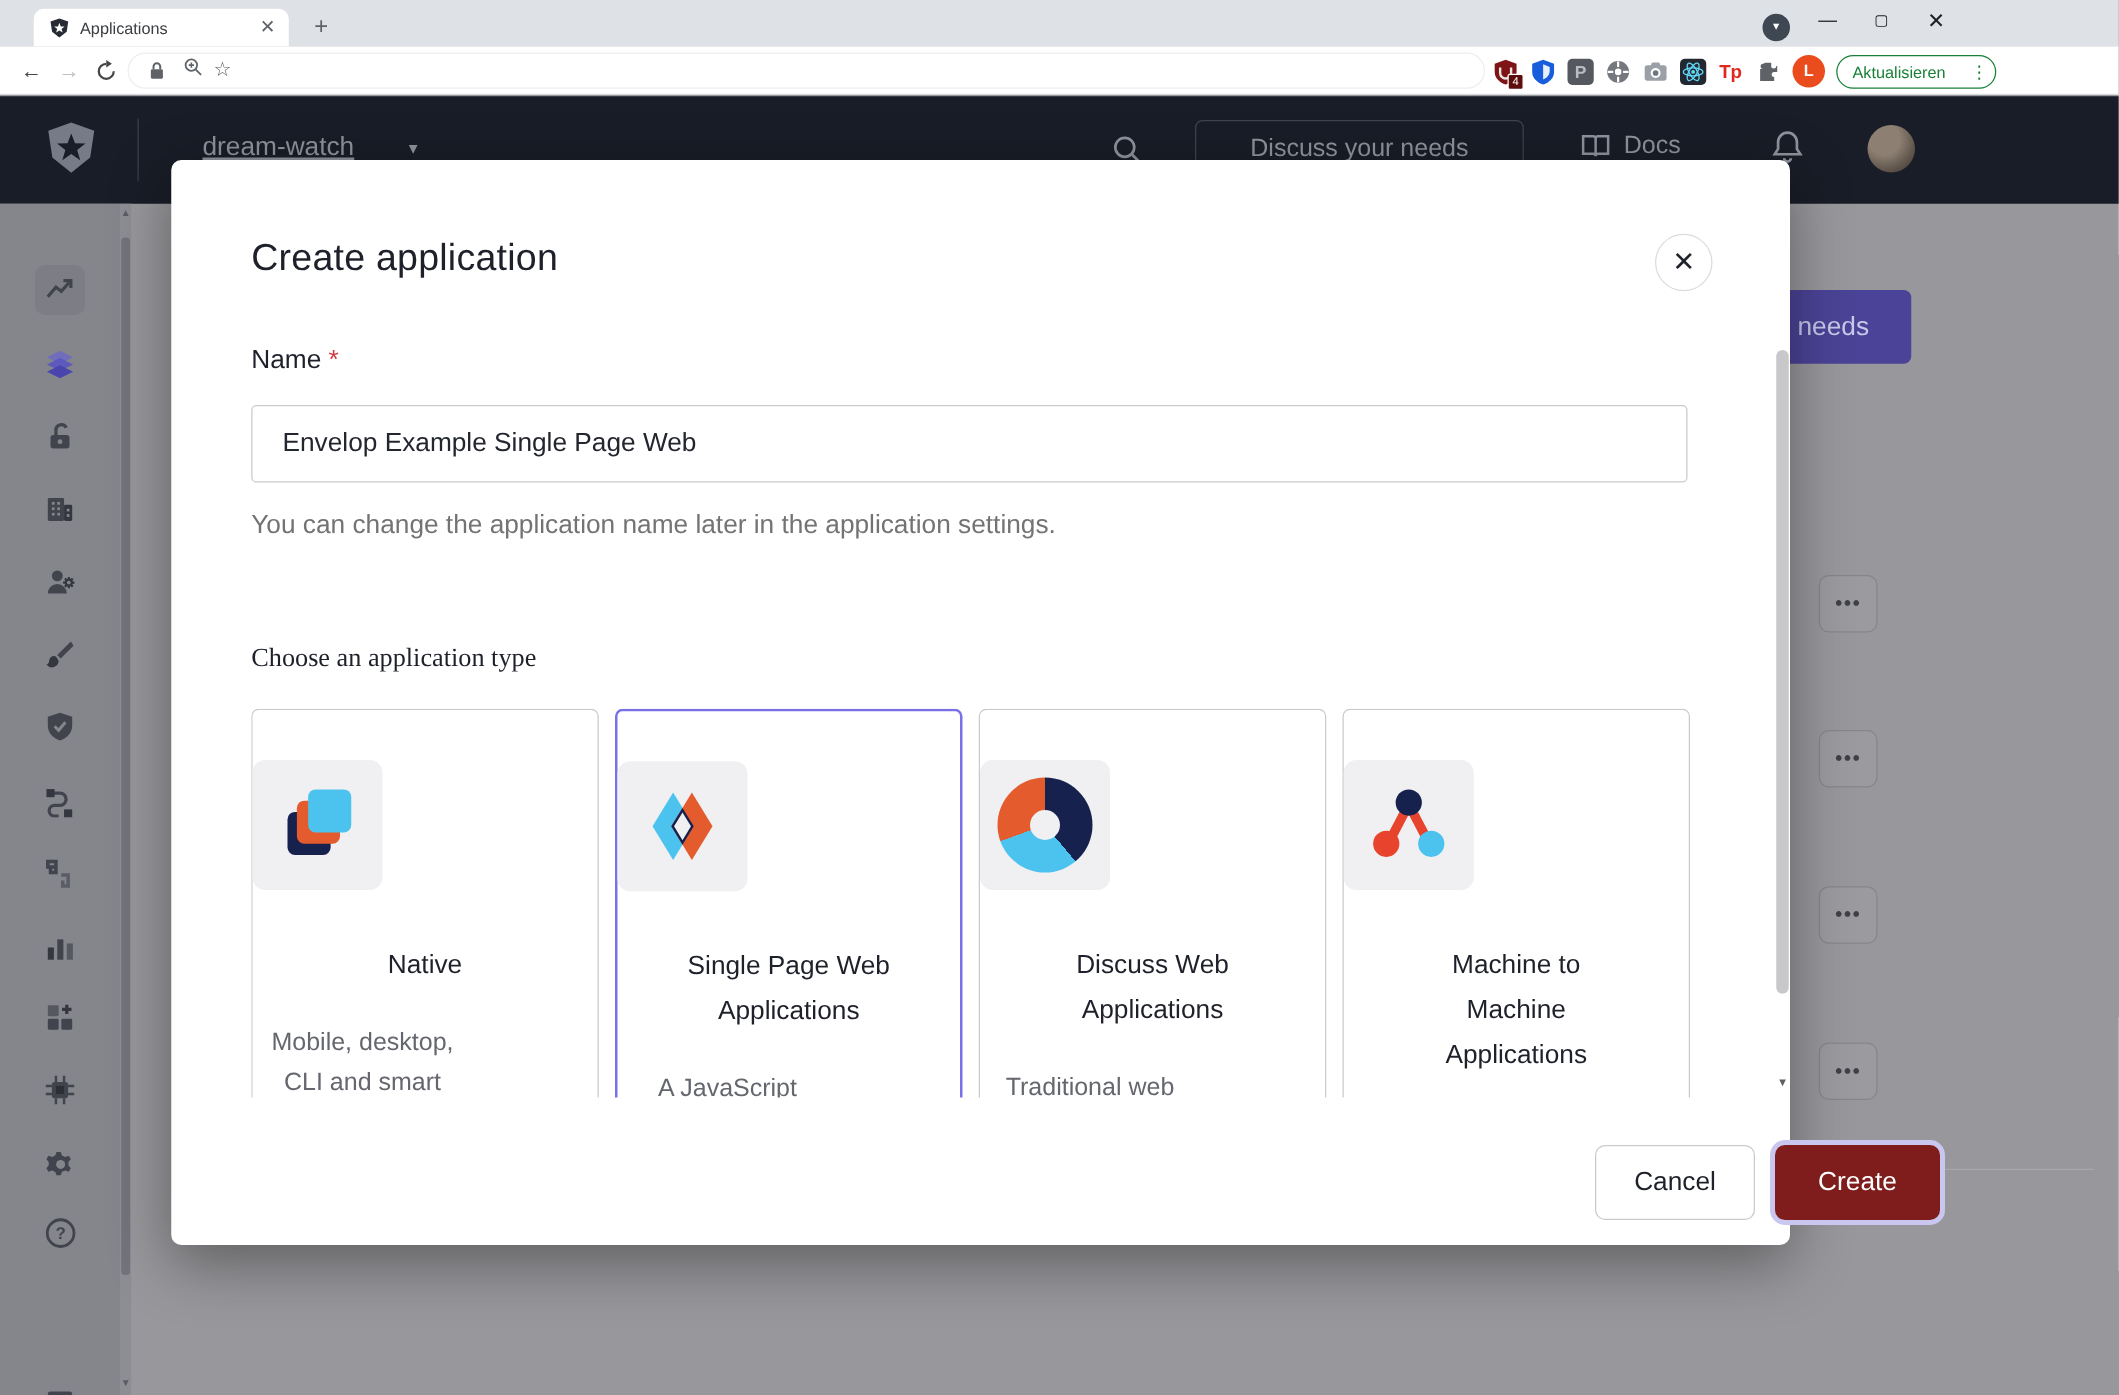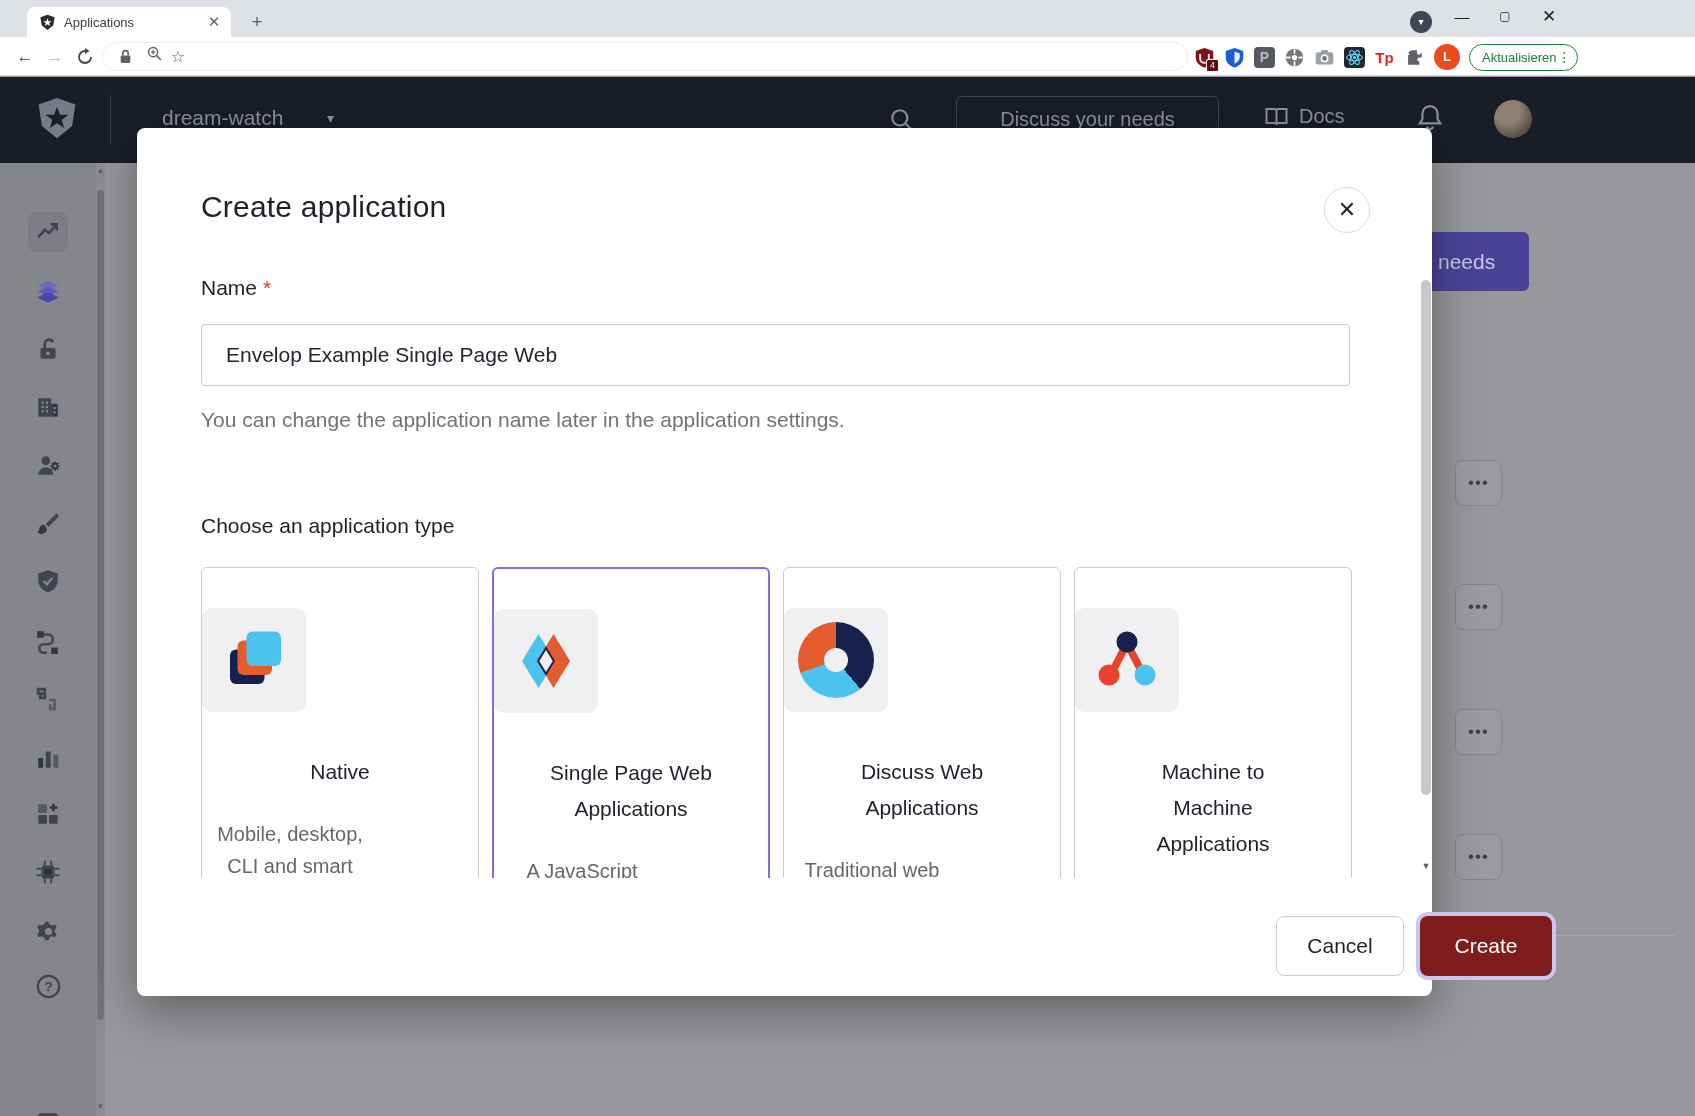--- a/index.html
+++ b/index.html
@@ -33,28 +33,28 @@
   #url-text{font-size:14px;color:#202124;flex:1;white-space:nowrap;overflow:hidden;}
   #urlbar .bar-ico{width:24px;height:24px;text-align:center;line-height:24px;color:#5f6368;font-size:16px;}
   #ext-row{left:1194px;top:42px;height:30px;display:flex;align-items:center;gap:9px;}
   .ext{width:21px;height:21px;position:relative;flex:0 0 auto;}
   .ext .sq{position:absolute;inset:0;border-radius:4px;}
   .badge4{position:absolute;right:-4px;bottom:-4px;background:#5e0d0d;color:#fff;font-size:9px;
        padding:0 3px;border-radius:2px;border:1px solid #fff;line-height:11px;}
   #ext-avatar{width:26px;height:26px;border-radius:50%;background:#ea4c1d;color:#fff;font-size:13px;font-weight:bold;
        text-align:center;line-height:26px;flex:0 0 auto;}
   #update-pill{height:27px;border:1.5px solid #188038;border-radius:14px;color:#188038;font-size:13px;
-       display:flex;align-items:center;gap:1px;padding:0 6px 0 12px;box-sizing:border-box;flex:0 0 auto;}
+       display:flex;align-items:center;gap:20px;padding:0 6px 0 12px;box-sizing:border-box;flex:0 0 auto;}
   #update-pill .kebab{font-size:14px;letter-spacing:0;}
 
   
   #app-header{left:0;top:77px;width:1695px;height:86px;background:#191d27;}
   #a0-logo{left:36px;top:96px;}
   #hdr-divider{left:110px;top:95px;width:1px;height:50px;background:#3a3f4a;}
-  #tenant{left:162px;top:106px;font-size:21px;color:#8e929c;}
+  #tenant{left:162px;top:106px;font-size:21px;color:#8e929c;text-decoration:underline;}
   #tenant-chev{left:327px;top:110px;font-size:14px;color:#8e929c;}
   #hdr-search{left:889px;top:107px;}
   #discuss-btn{left:956px;top:96px;width:263px;height:47px;border:1px solid #3d4350;border-radius:6px;
        color:#8e929c;font-size:20px;text-align:center;line-height:45px;box-sizing:border-box;}
   #docs{left:1264px;top:105px;display:flex;align-items:center;gap:10px;color:#8e929c;font-size:20px;}
   #bell{left:1417px;top:104px;}
   #hdr-avatar{left:1494px;top:100px;width:38px;height:38px;border-radius:50%;
        background:radial-gradient(circle at 35% 30%,#8d7f72 0 35%,#5d5349 70%,#3c362f);}
 
   #sidebar{left:0;top:163px;width:96px;height:953px;background:#85868c;}
@@ -74,21 +74,21 @@
   #modal{left:137px;top:128px;width:1295px;height:868px;background:#fff;border-radius:8px;
        box-shadow:0 14px 48px rgba(0,0,0,.38);}
   #modal-title{left:64px;top:62px;font-size:30px;font-weight:400;color:#1e212a;letter-spacing:.2px;}
   #modal-close{left:1187px;top:59px;width:46px;height:46px;border:1px solid #dcdcdf;border-radius:50%;
        color:#1e212a;font-size:22px;text-align:center;line-height:44px;box-sizing:border-box;}
   #name-row{left:64px;top:148px;font-size:21px;color:#1e212a;}
   #name-req{color:#d13b40;}
   #name-input{left:64px;top:196px;width:1149px;height:62px;border:1px solid #c9cace;border-radius:4px;
        box-sizing:border-box;padding:0 24px;font-size:21px;color:#23262e;font-family:"Liberation Sans",sans-serif;background:#fff;}
   #name-help{left:64px;top:280px;font-size:21px;color:#737373;}
-  #choose-label{left:64px;top:386px;font-size:21px;color:#1e212a;}
+  #choose-label{left:64px;top:386px;font-size:21px;color:#1e212a;font-family:Liberation Serif, serif;}
   #cards-clip{left:64px;top:439px;width:1155px;height:311px;overflow:hidden;display:flex;gap:13px;}
   .type-card{width:278px;flex:0 0 auto;border:1px solid #c9cace;border-radius:6px;box-sizing:border-box;
        display:flex;flex-direction:column;height:400px;background:#fff;}
   .type-card.selected{border:2px solid #7a70e8;}
   .tile{width:104px;height:104px;border-radius:10px;background:#f0f0f2;margin-top:40px;
        display:flex;align-items:center;justify-content:center;}
   .card-title{margin-top:42px;font-size:21px;color:#1e212a;line-height:36px;text-align:center;}
   .card-desc{margin-top:28px;font-size:20px;color:#65676e;line-height:32px;text-align:center;max-width:176px;}
   #modal-scrollbar-thumb{left:1284px;top:152px;width:10px;height:515px;background:#c8c8cb;border-radius:5px;}
   #modal-scroll-arrow{left:1284px;top:733px;width:10px;text-align:center;font-size:9px;color:#606060;}

